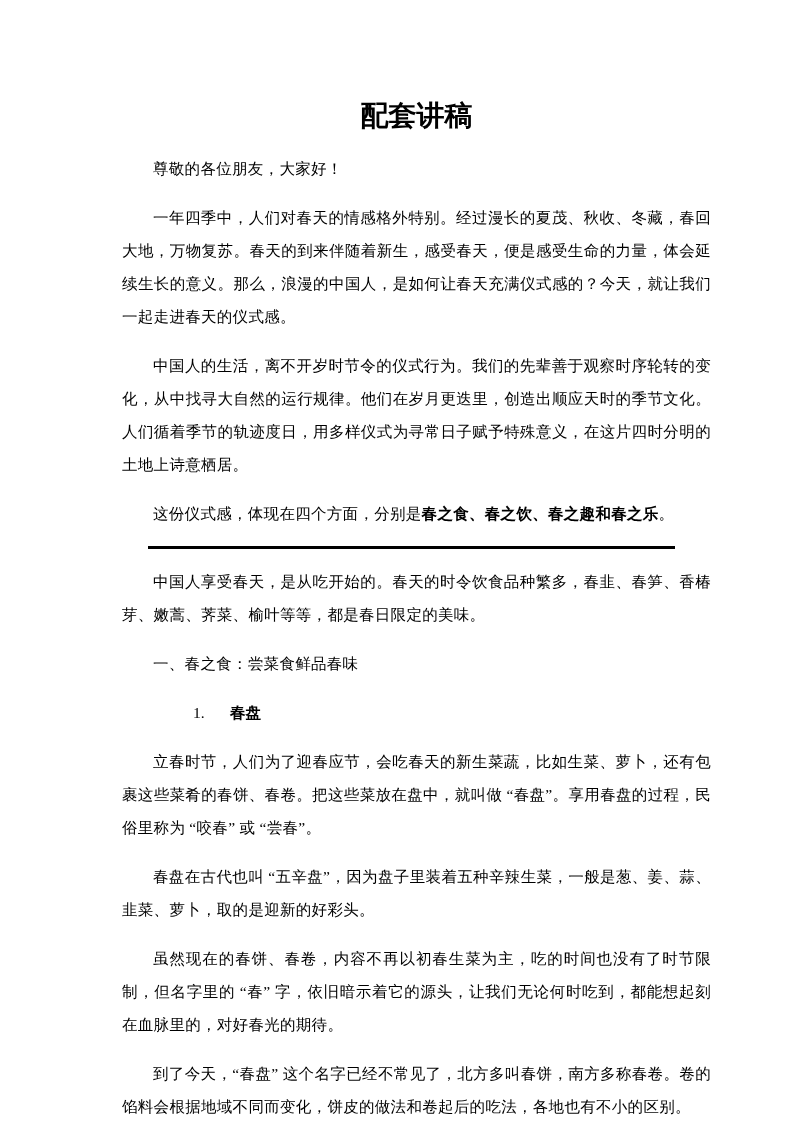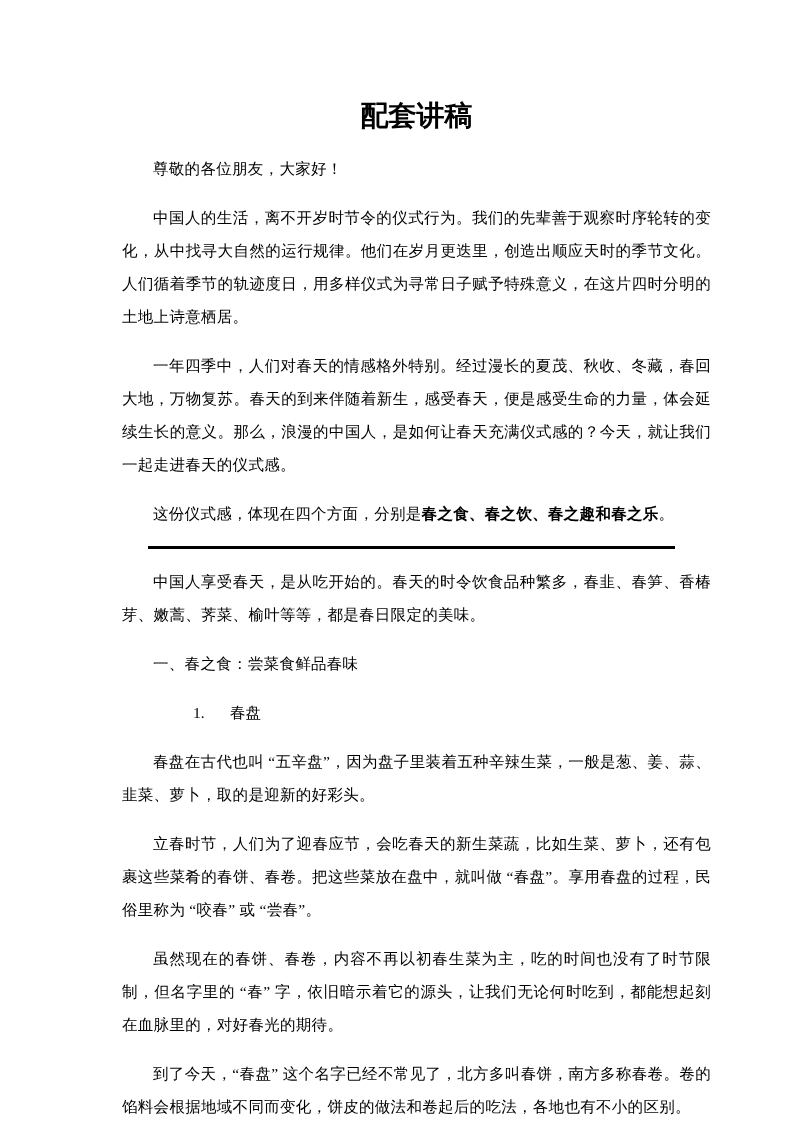--- a/index.html
+++ b/index.html
@@ -45,48 +45,48 @@
     margin: 0;
     font-size: 15.5px;
     line-height: 33px;
     padding-left: 87px;
   }
   .list-num {
     display: inline-block;
     width: 37px;
     font-weight: normal;
   }
-  .list-title { font-weight: normal; margin-top: 33px; }
+  .list-title { font-weight: bold; margin-top: 33px; }
 </style>
 </head>
 <body>
 
 <div class="page">
 
   <h1 class="doc-title">配套讲稿</h1>
 
   <p class="para">尊敬的各位朋友，大家好！</p>
 
+  <p class="para">一年四季中，人们对春天的情感格外特别。经过漫长的夏茂、秋收、冬藏，春回大地，万物复苏。春天的到来伴随着新生，感受春天，便是感受生命的力量，体会延续生长的意义。那么，浪漫的中国人，是如何让春天充满仪式感的？今天，就让我们一起走进春天的仪式感。</p>
+
   <p class="para">中国人的生活，离不开岁时节令的仪式行为。我们的先辈善于观察时序轮转的变化，从中找寻大自然的运行规律。他们在岁月更迭里，创造出顺应天时的季节文化。人们循着季节的轨迹度日，用多样仪式为寻常日子赋予特殊意义，在这片四时分明的土地上诗意栖居。</p>
-
-  <p class="para">一年四季中，人们对春天的情感格外特别。经过漫长的夏茂、秋收、冬藏，春回大地，万物复苏。春天的到来伴随着新生，感受春天，便是感受生命的力量，体会延续生长的意义。那么，浪漫的中国人，是如何让春天充满仪式感的？今天，就让我们一起走进春天的仪式感。</p>
 
   <p class="para"><span>这份仪式感，体现在四个方面，分别是</span><span class="bold">春之食、春之饮、春之趣和春之乐</span><span>。</span></p>
 
   <div class="divider"></div>
 
   <p class="para">中国人享受春天，是从吃开始的。春天的时令饮食品种繁多，春韭、春笋、香椿芽、嫩蒿、荠菜、榆叶等等，都是春日限定的美味。</p>
 
   <p class="para">一、春之食：尝菜食鲜品春味</p>
 
   <p class="list-line"><span class="list-num">1.</span><span class="list-title">春盘</span></p>
 
+  <p class="para">立春时节，人们为了迎春应节，会吃春天的新生菜蔬，比如生菜、萝卜，还有包裹这些菜肴的春饼、春卷。把这些菜放在盘中，就叫做 “春盘”。享用春盘的过程，民俗里称为 “咬春” 或 “尝春”。</p>
+
   <p class="para">春盘在古代也叫 “五辛盘”，因为盘子里装着五种辛辣生菜，一般是葱、姜、蒜、韭菜、萝卜，取的是迎新的好彩头。</p>
-
-  <p class="para">立春时节，人们为了迎春应节，会吃春天的新生菜蔬，比如生菜、萝卜，还有包裹这些菜肴的春饼、春卷。把这些菜放在盘中，就叫做 “春盘”。享用春盘的过程，民俗里称为 “咬春” 或 “尝春”。</p>
 
   <p class="para">虽然现在的春饼、春卷，内容不再以初春生菜为主，吃的时间也没有了时节限制，但名字里的 “春” 字，依旧暗示着它的源头，让我们无论何时吃到，都能想起刻在血脉里的，对好春光的期待。</p>
 
   <p class="para">到了今天，“春盘” 这个名字已经不常见了，北方多叫春饼，南方多称春卷。卷的馅料会根据地域不同而变化，饼皮的做法和卷起后的吃法，各地也有不小的区别。</p>
 
   <p class="list-line"><span class="list-num">2.</span><span class="list-title">罐罐肉</span></p>
 
 
 </div>
 

